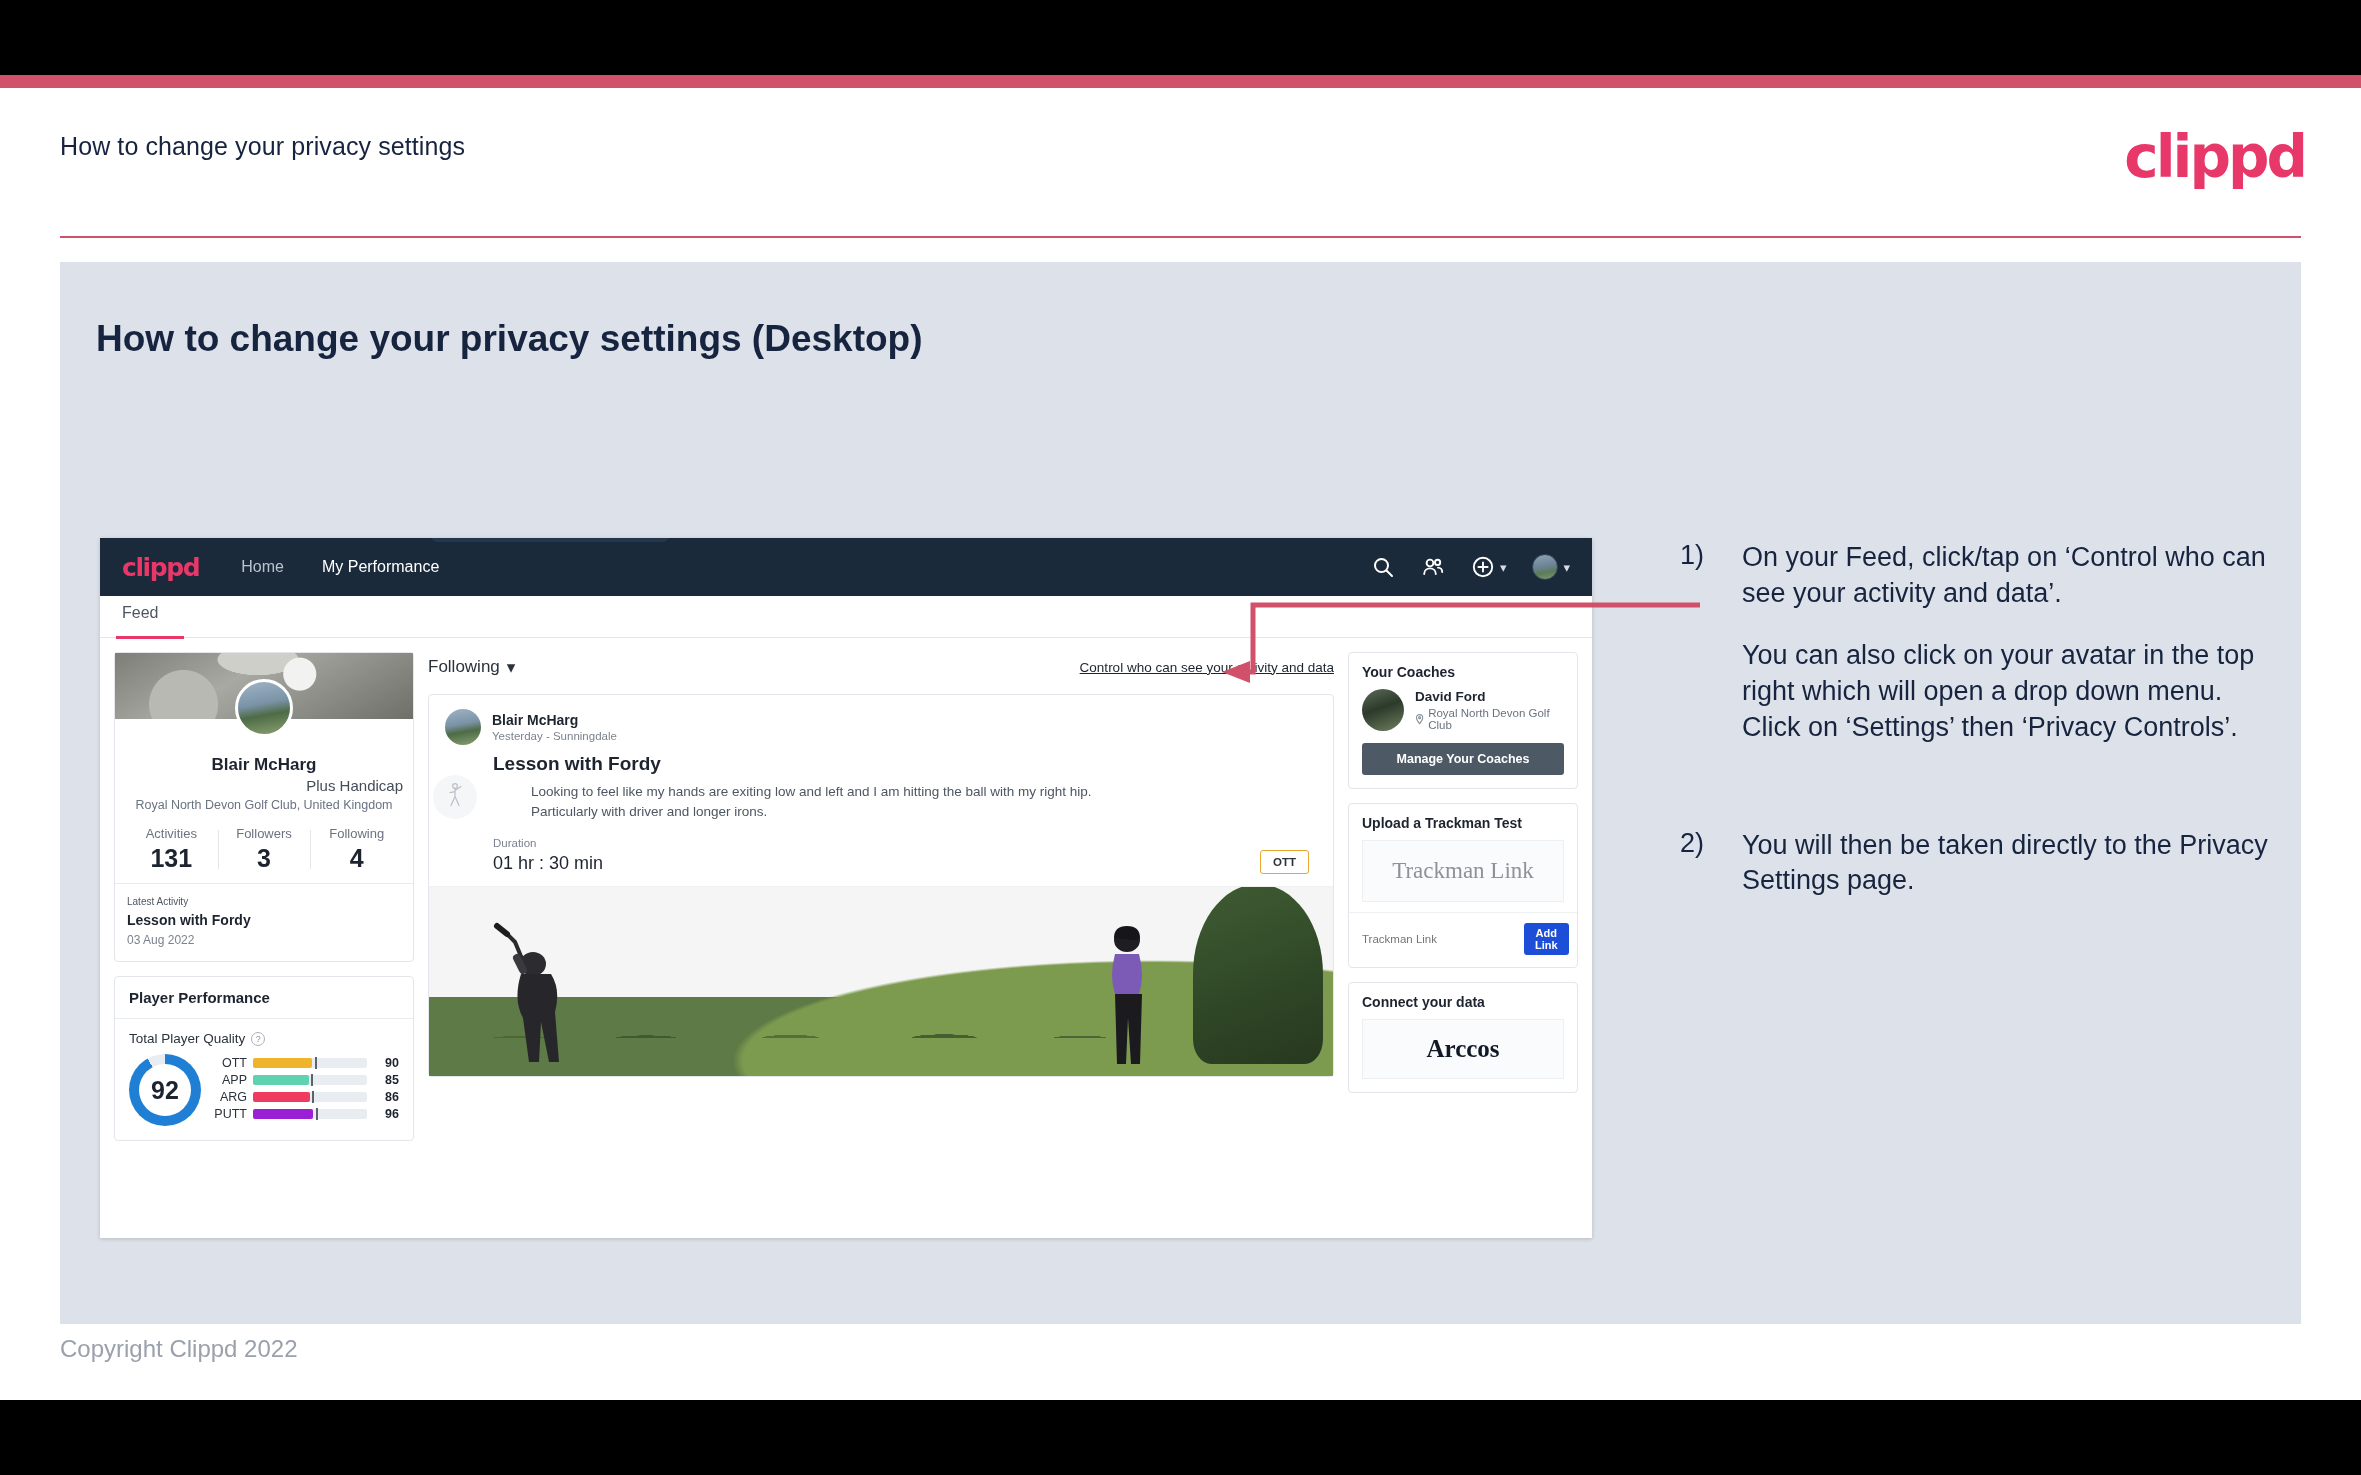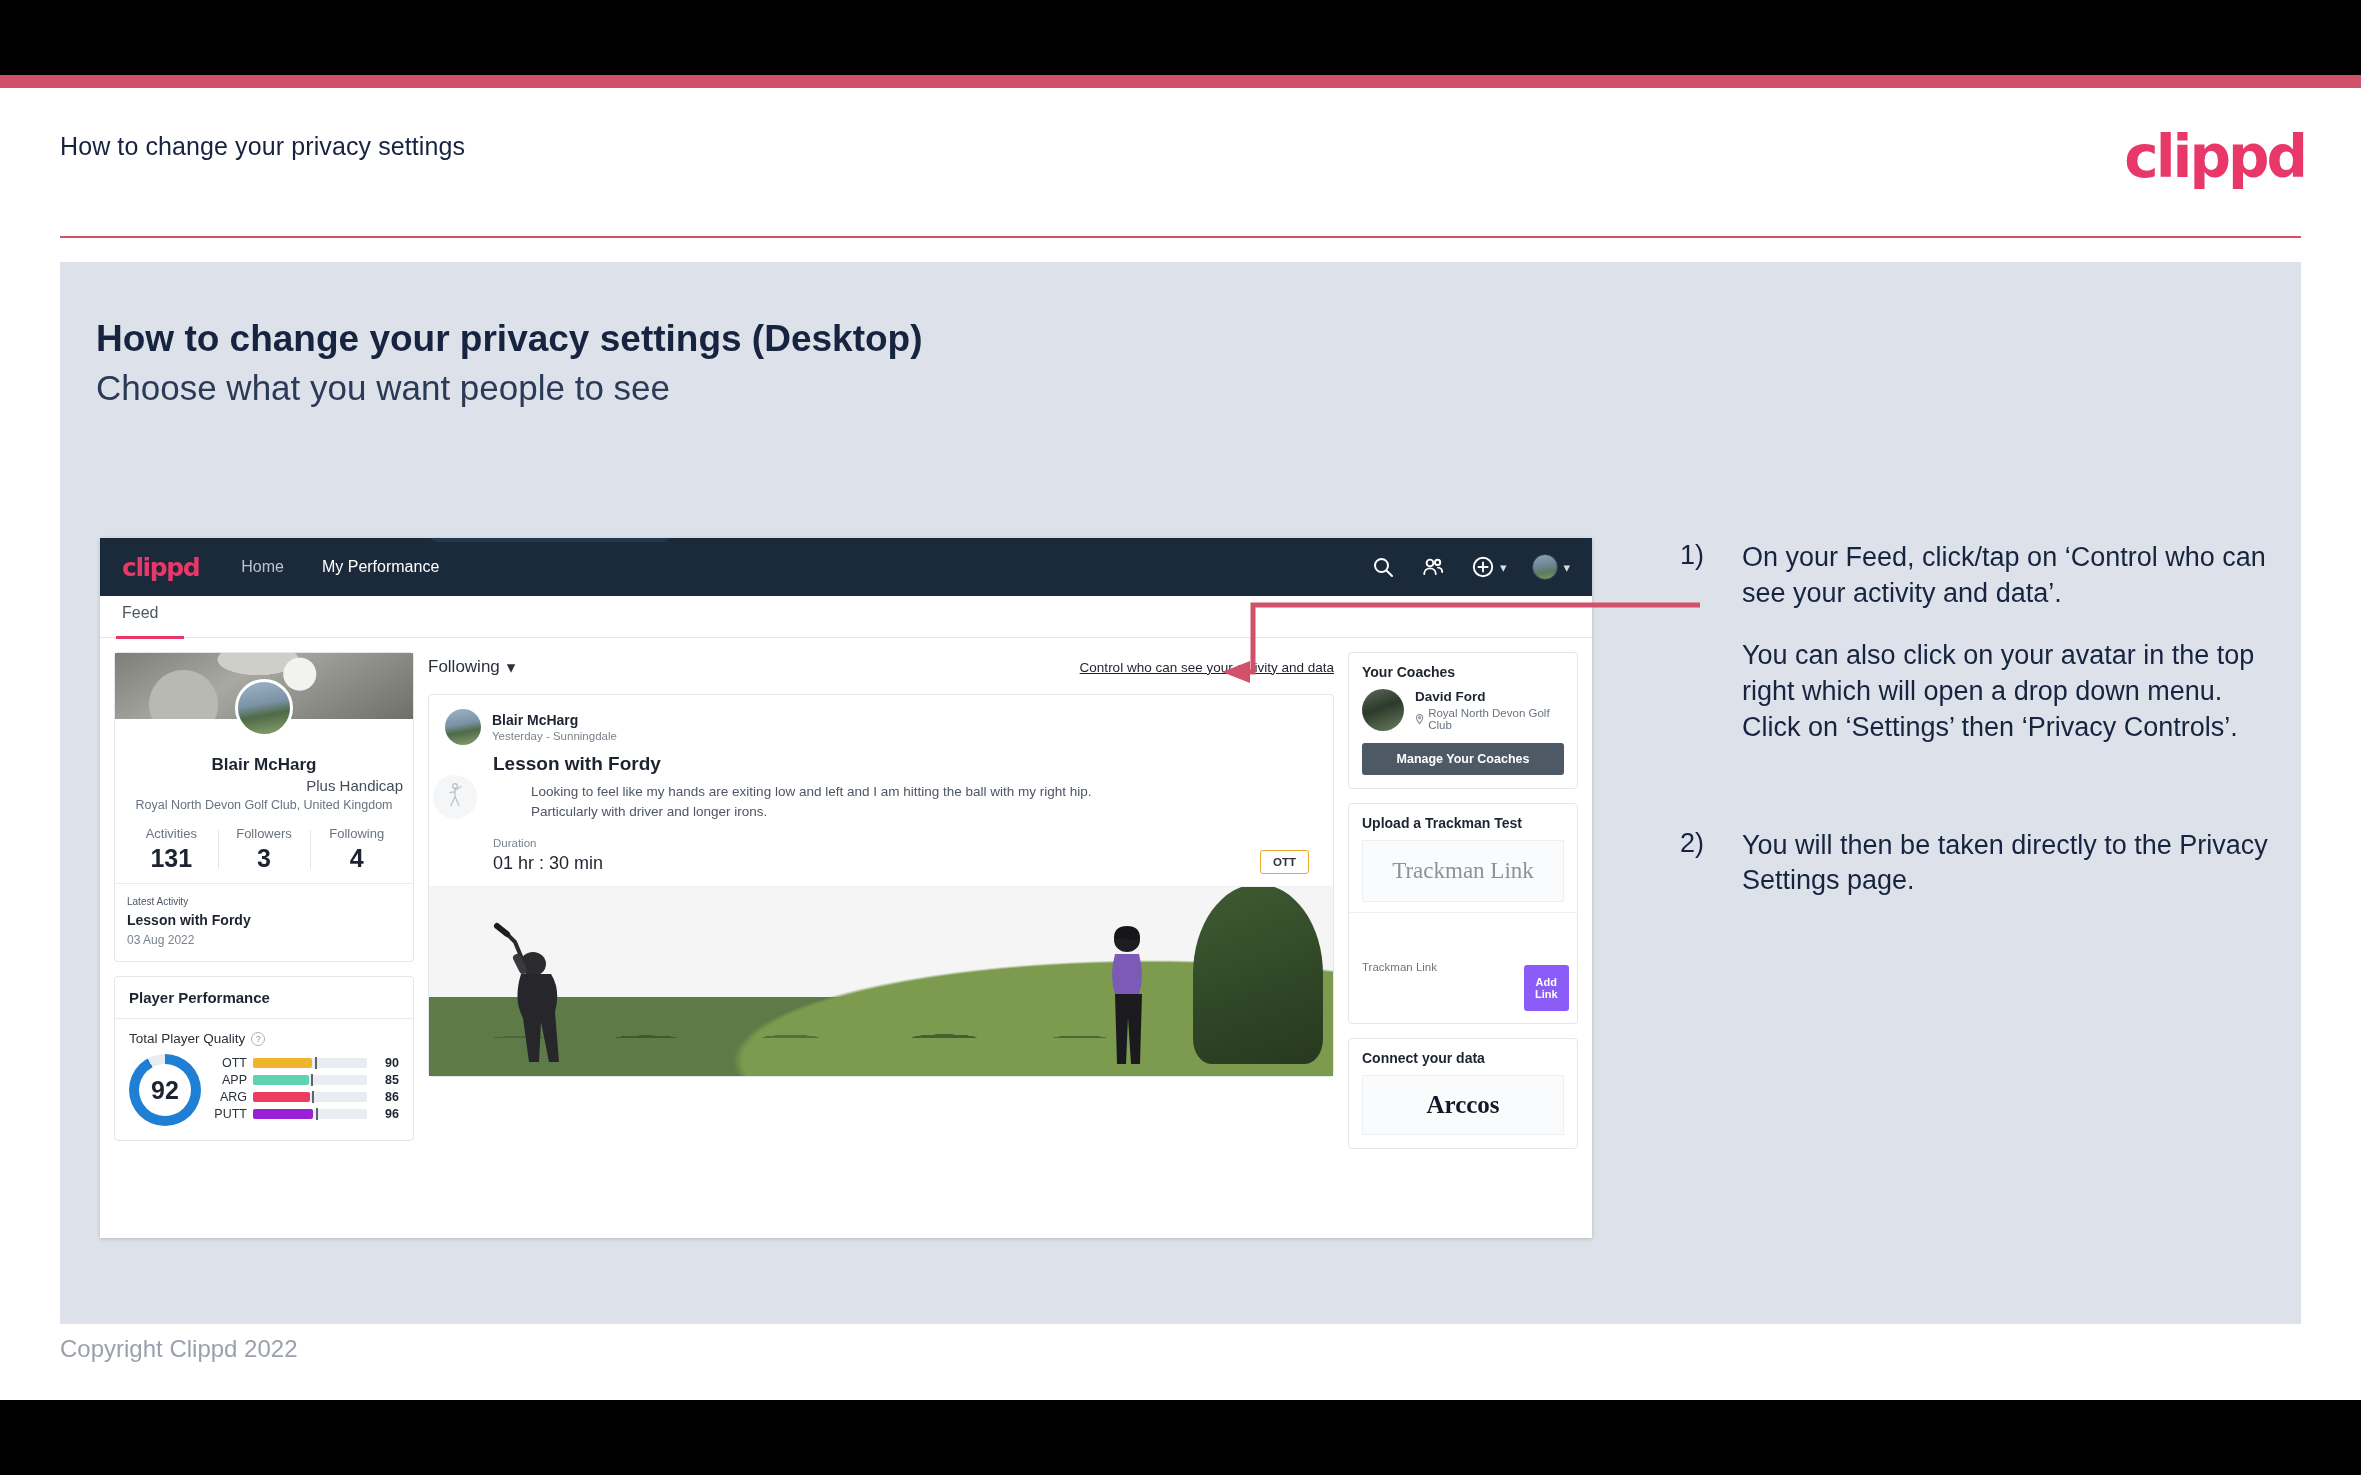--- a/index.html
+++ b/index.html
@@ -236,22 +236,22 @@
   .tm-logo { font-family:"Liberation Serif", serif; font-size:23px; color:#8d9299; }
   .tm-input-row {
     display:flex; align-items:center; gap:8px; padding:10px 13px 12px; margin-top:10px;
     border-top:1px solid #eef0f2;
   }
   .tm-input {
     flex:1; font-size:11.5px; color:#9aa1ab; border:none; outline:none; background:transparent;
     font-family:inherit;
   }
   .btn-add {
-    background:#8b5cf6; color:#fff; font-size:11px; font-weight:bold;
-    padding:11px 11px; border-radius:3px; border:none; cursor:pointer; font-family:inherit;margin-top:42px;
+    background:#1d4ed8; color:#fff; font-size:11px; font-weight:bold;
+    padding:4px 11px; border-radius:3px; border:none; cursor:pointer; font-family:inherit;
   }
   .cd-card { margin-top:14px; }
   .cd-logo-box {
     margin:0 13px 13px; height:60px; background:#fafbfc; border:1px solid #edeff1;
     display:flex; align-items:center; justify-content:center;
   }
   .cd-logo { font-family:"Liberation Serif", serif; font-size:25px; font-weight:bold; color:#111826; }
 
   
   .callout { position:absolute; left:0; top:0; width:2361px; height:1475px; pointer-events:none; }
@@ -273,21 +273,20 @@
   <div class="accent-band"></div>
   <div class="page"></div>
   <div class="letterbox-bottom"></div>
 
   <div class="hdr-title">How to change your privacy settings</div>
   <div class="hdr-rule"></div>
   <div class="logo">clippd</div>
 
   <div class="panel"></div>
   <div class="panel-title">How to change your privacy settings (Desktop)</div>
-  <div class="panel-sub">Choose what you want people to see</div>
 
   <div class="app">
 
     <div class="app-nav">
       <div class="app-nav-tab-shadow"></div>
       <div class="app-logo">clippd</div>
       <div class="nav-link">Home</div>
       <div class="nav-link active">My Performance</div>
 
       <div class="nav-right">

